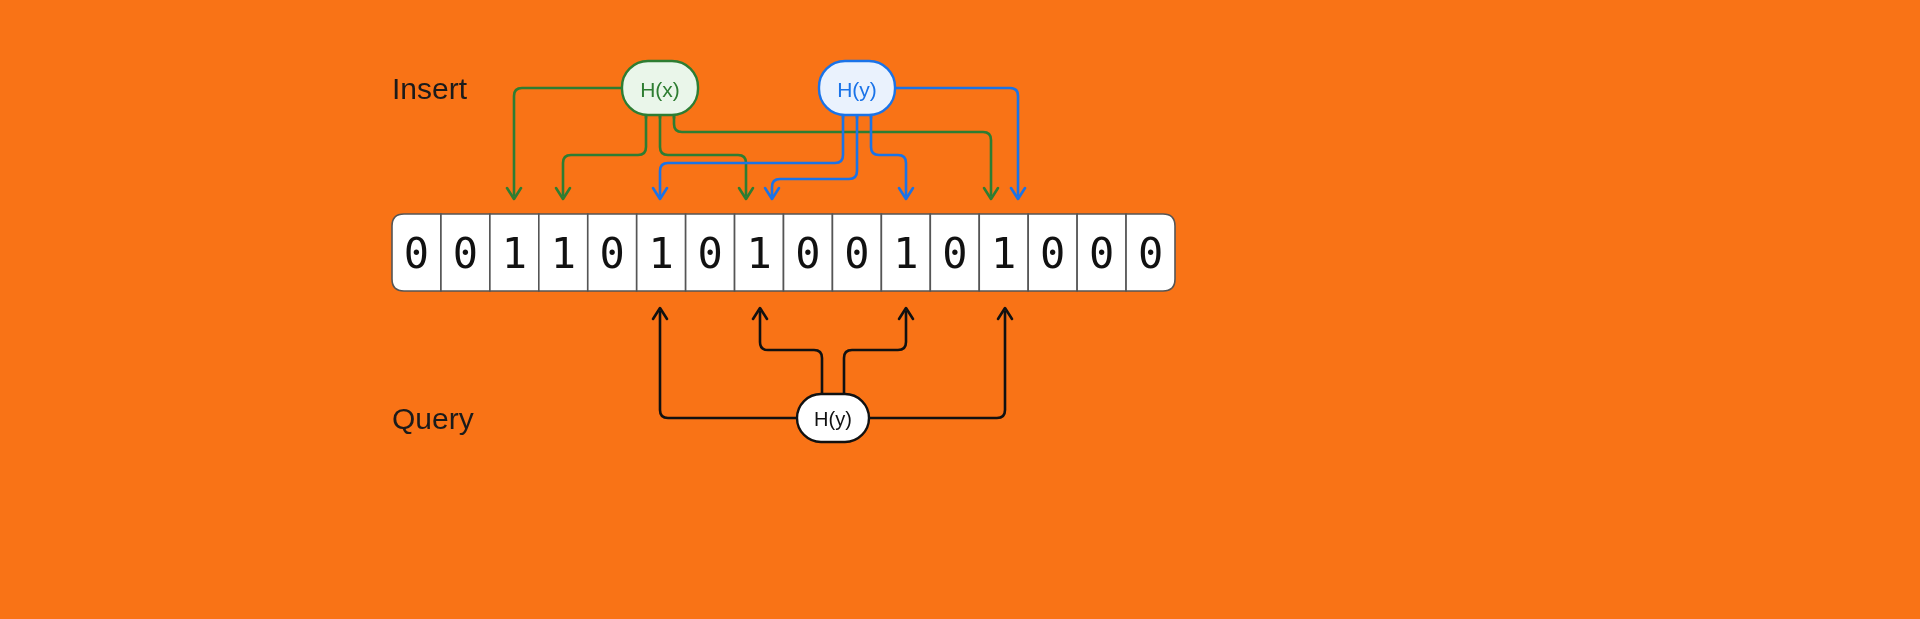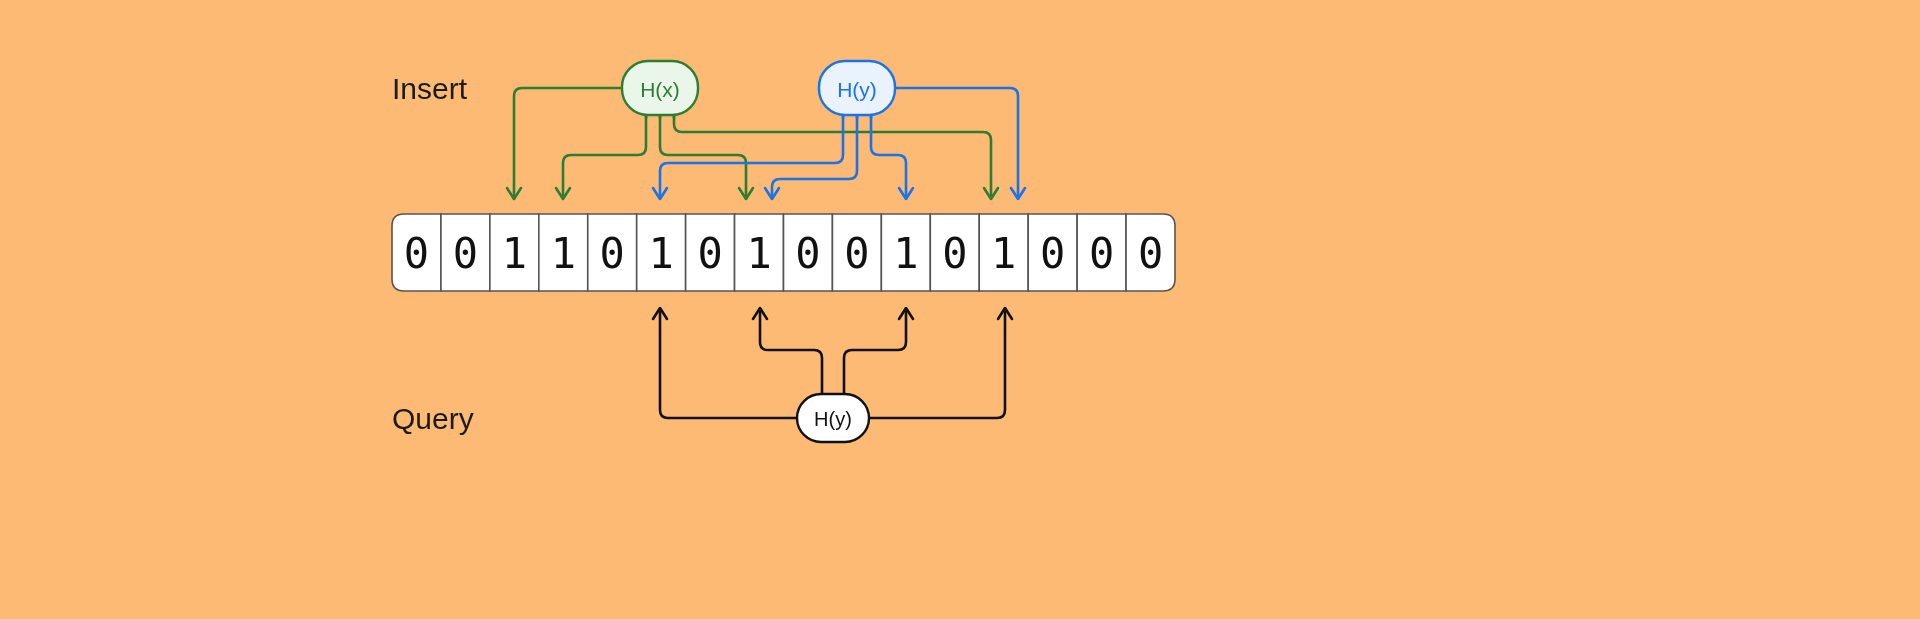--- a/index.html
+++ b/index.html
@@ -13,21 +13,21 @@
     height: 619px;
     overflow: hidden;
     font-family: "Liberation Sans", sans-serif;
     position: relative;
   }
   #stage {
     position: absolute;
     left: 0; top: 0;
     width: 1920px;
     height: 619px;
-    background: #fdba74;
+    background: #f97316;
   }
   #diagram {
     position: absolute;
     left: 0; top: 0;
     width: 1920px;
     height: 619px;
     display: block;
   }
   .side-label {
     font-family: "Liberation Sans", sans-serif;

